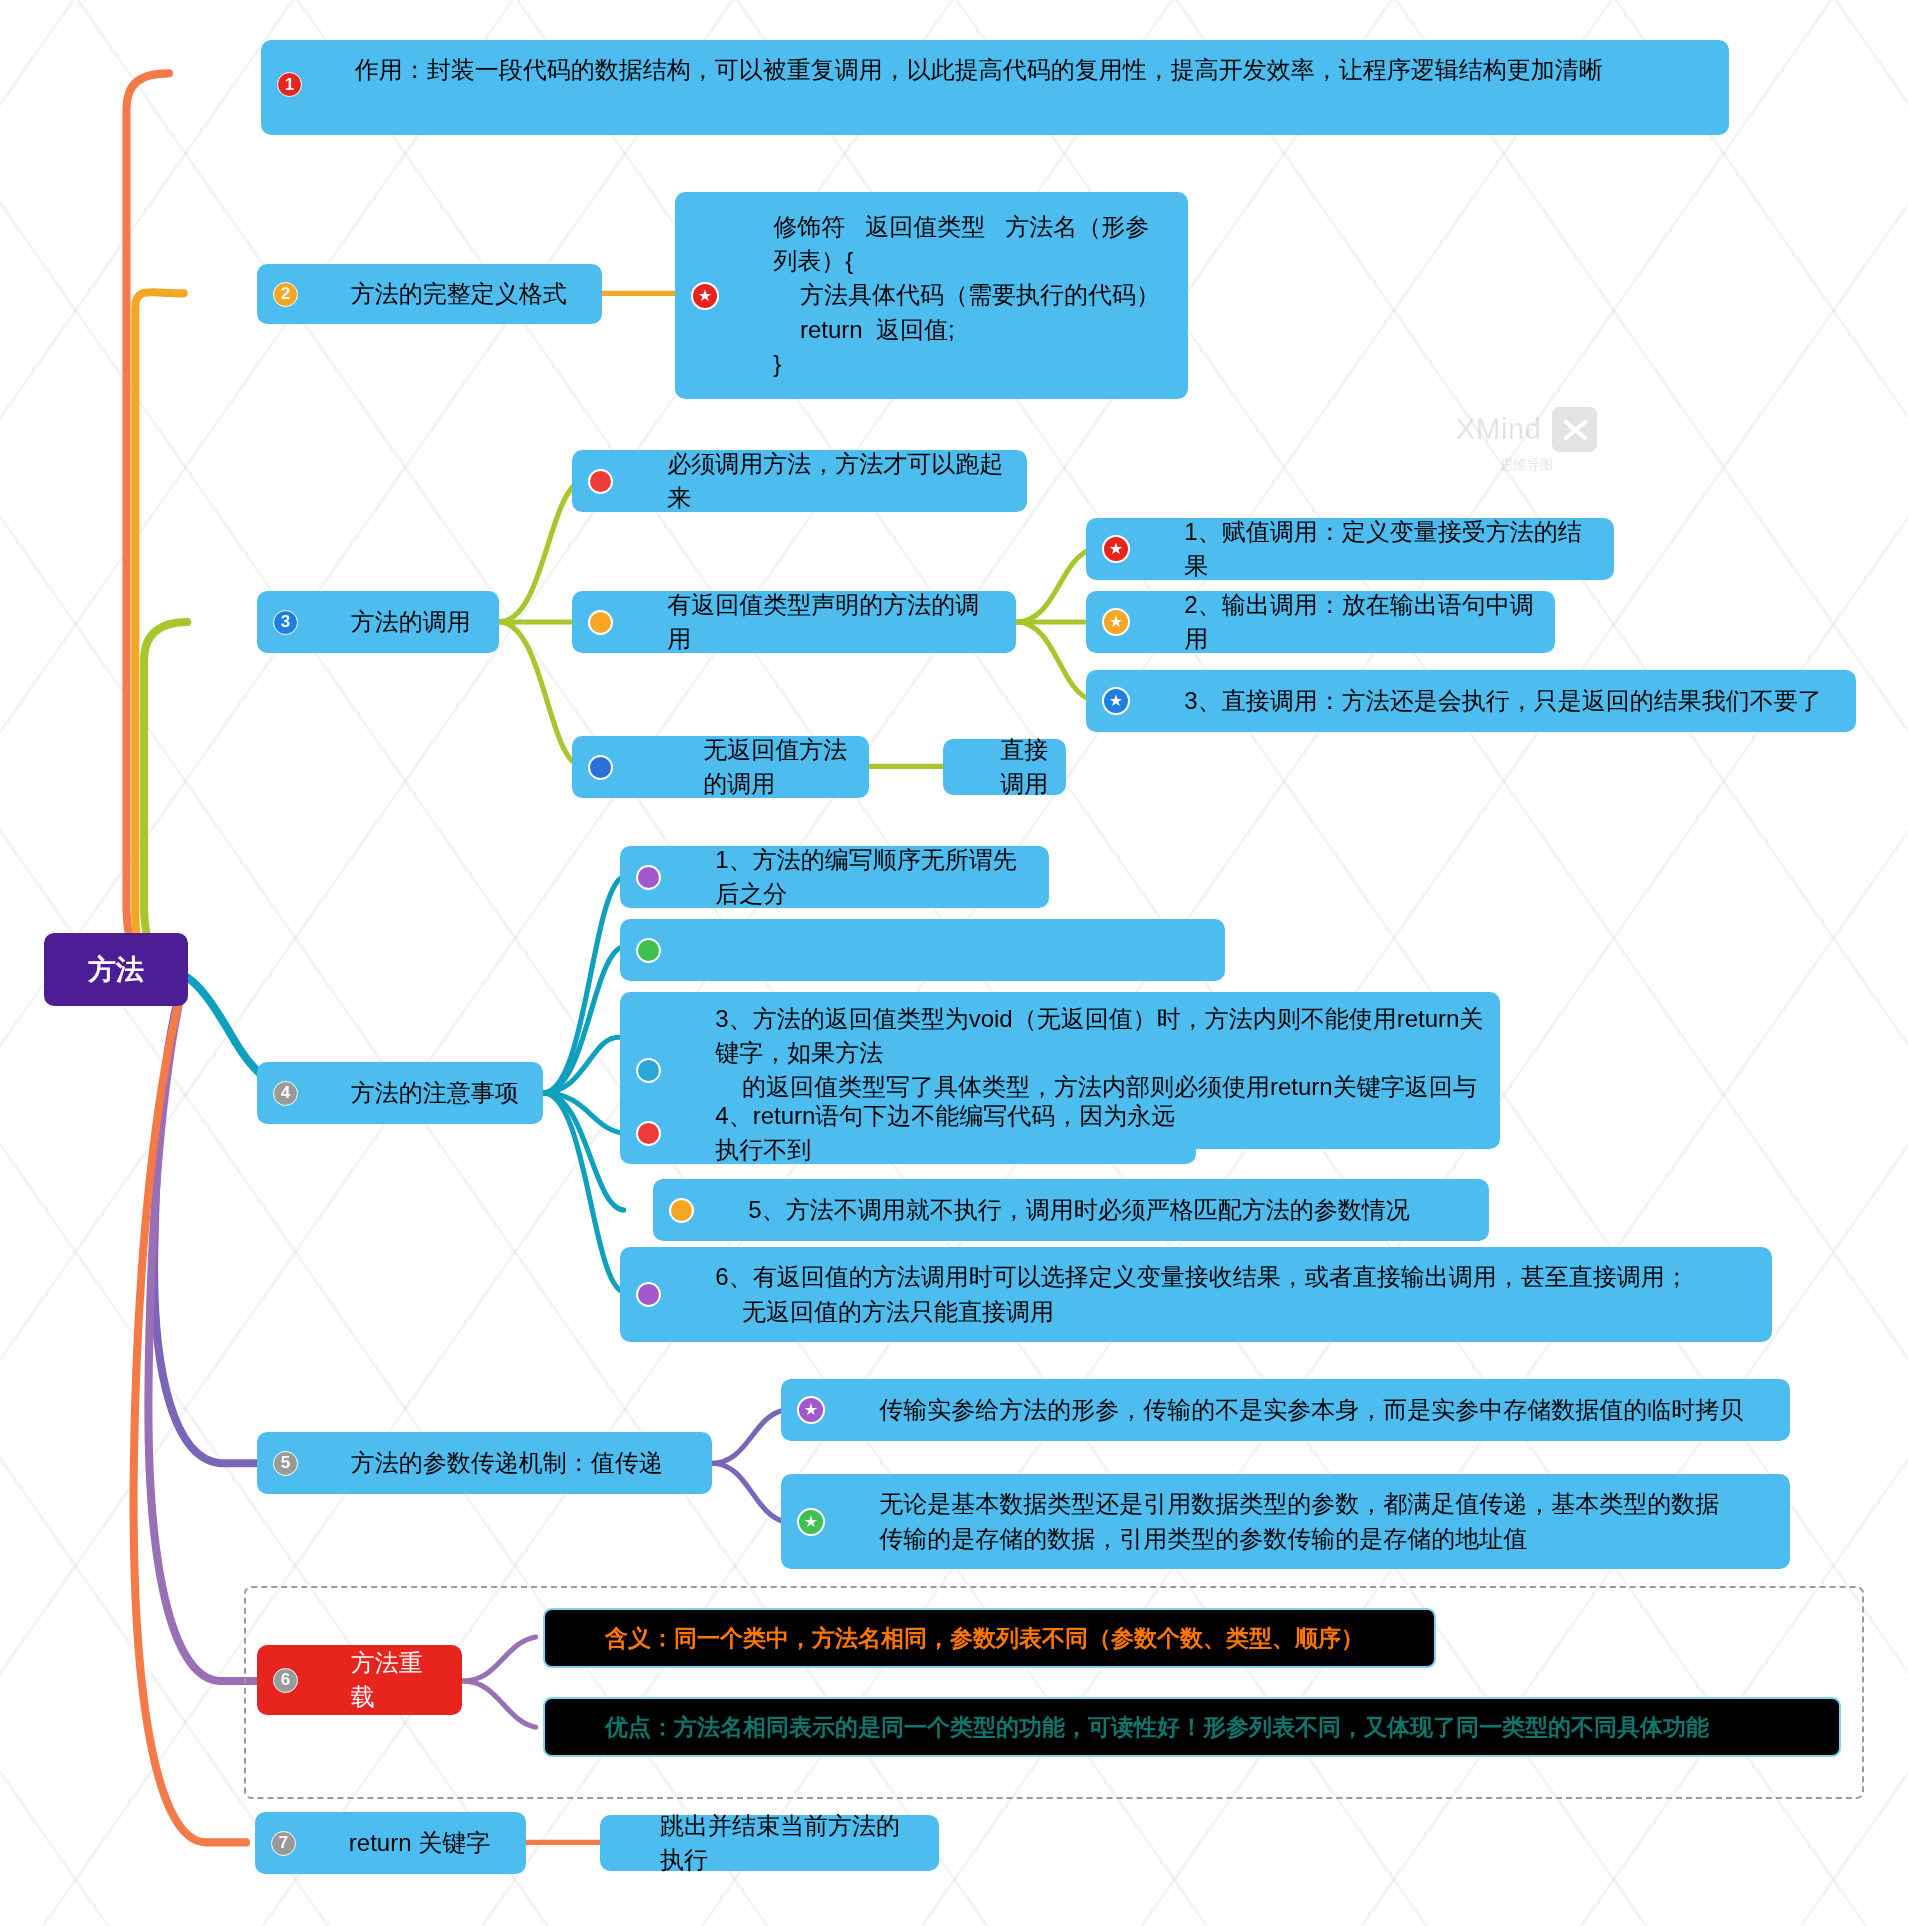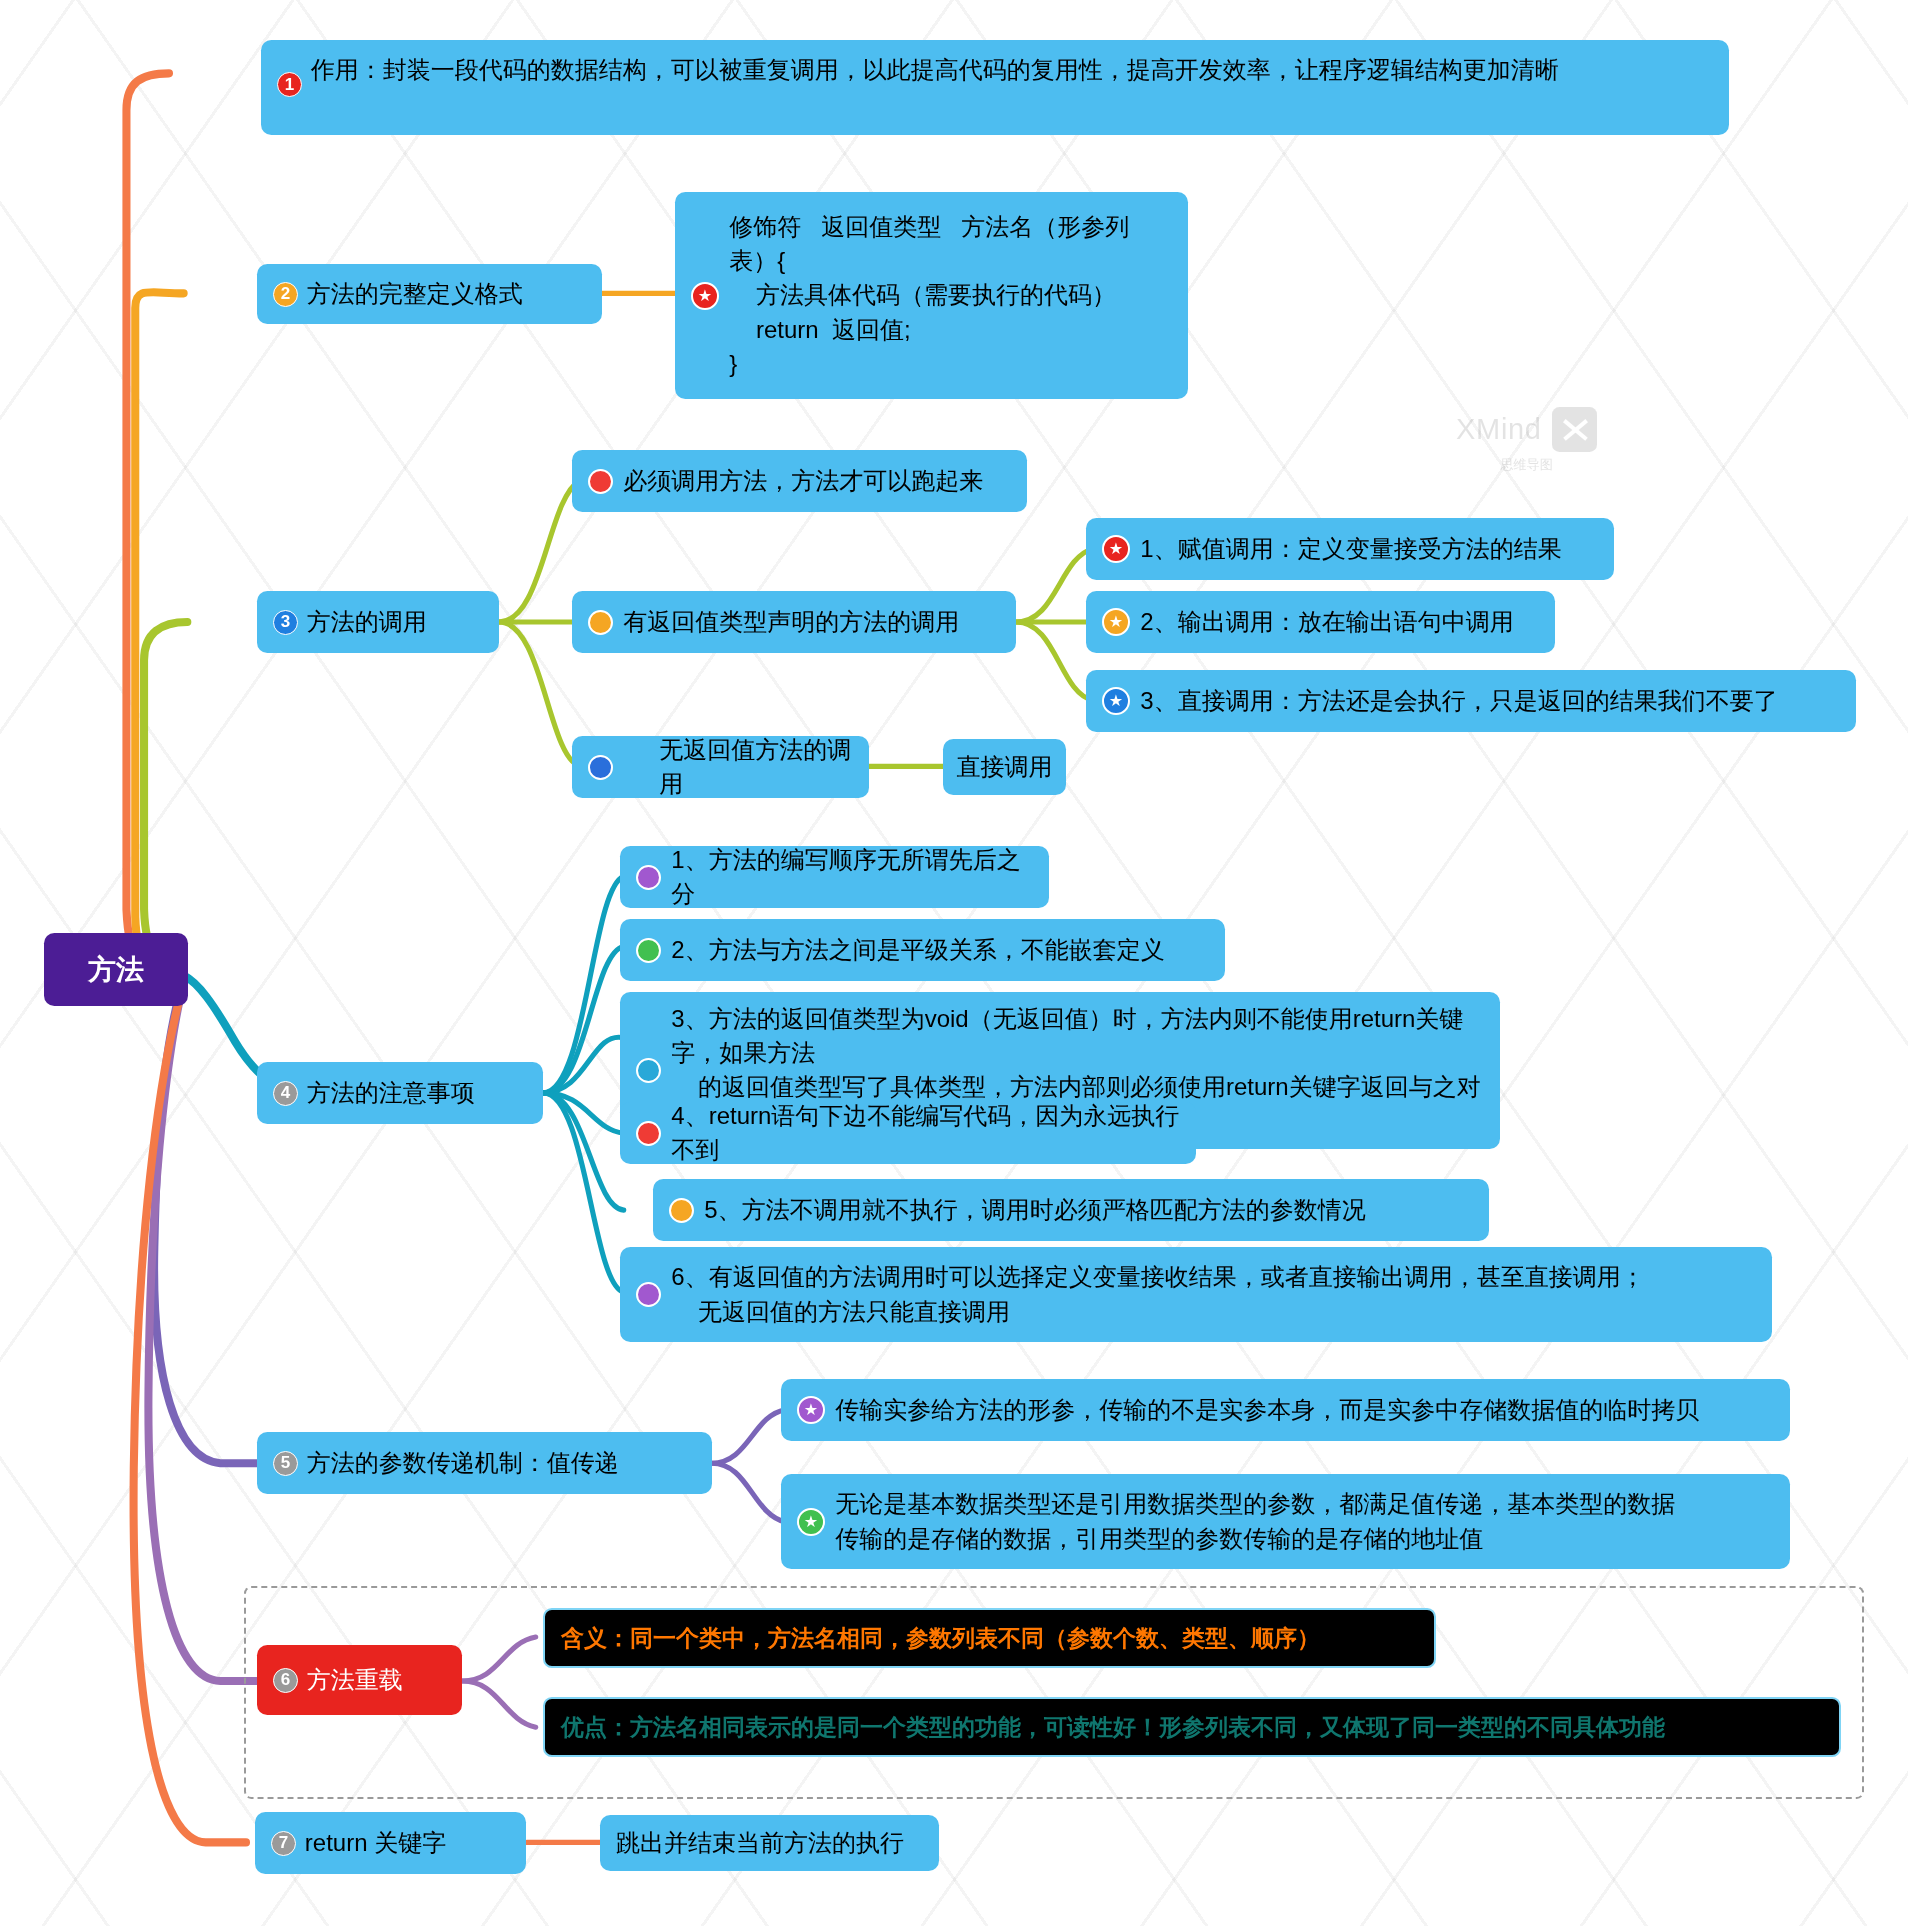--- a/index.html
+++ b/index.html
@@ -48,21 +48,21 @@
     border-radius: 10.3px;
     padding: 10.3px 16px;
     line-height: 1.42;
   }
   .node.blue   { background:#4dbdf0; color:#000; }
   .node.red    { background:#e8241f; color:#fff; }
   .node.black  { background:#000; border:2.2px solid #7fd4f5; color:#ff7700;
                  font-weight:bold; border-radius:8.8px;text-align:right; }
   .node.black.variant2 { color:#0f766e; }
 
-  .node .txt { white-space: pre-wrap; }
+  .node .txt { white-space: pre-wrap; margin-left: 44px; }
 
   
   .badge {
     flex: 0 0 auto;
     width: 25px; height: 25px;
     border-radius: 50%;
     display: inline-flex; align-items:center; justify-content:center;
     font-size: 17px; font-weight: bold;
     color:#fff; margin-right: 8.8px;
     border: 1.8px solid #fff;
@@ -268,21 +268,20 @@
     <span class="txt">方法的注意事项</span>
   </div>
 
   <div class="node blue" style="left:620px; top:846px; width:429px; height:62px; font-size:24px;">
     <span class="dot d-purple"></span>
     <span class="txt">1、方法的编写顺序无所谓先后之分</span>
   </div>
 
   <div class="node blue" style="left:620px; top:919px; width:605px; height:62px; font-size:24px;">
     <span class="dot d-green"></span>
-    <span class="txt">2、方法与方法之间是平级关系，不能嵌套定义</span>
   </div>
 
   <div class="node blue" style="left:620px; top:992px; width:880px; min-height:95px; font-size:24px;">
     <span class="dot d-cyan"></span>
     <span class="txt">3、方法的返回值类型为void（无返回值）时，方法内则不能使用return关键字，如果方法
     的返回值类型写了具体类型，方法内部则必须使用return关键字返回与之对应的数据类型</span>
   </div>
 
   <div class="node blue" style="left:620px; top:1102px; width:576px; height:62px; font-size:24px;">
     <span class="dot d-red"></span>

